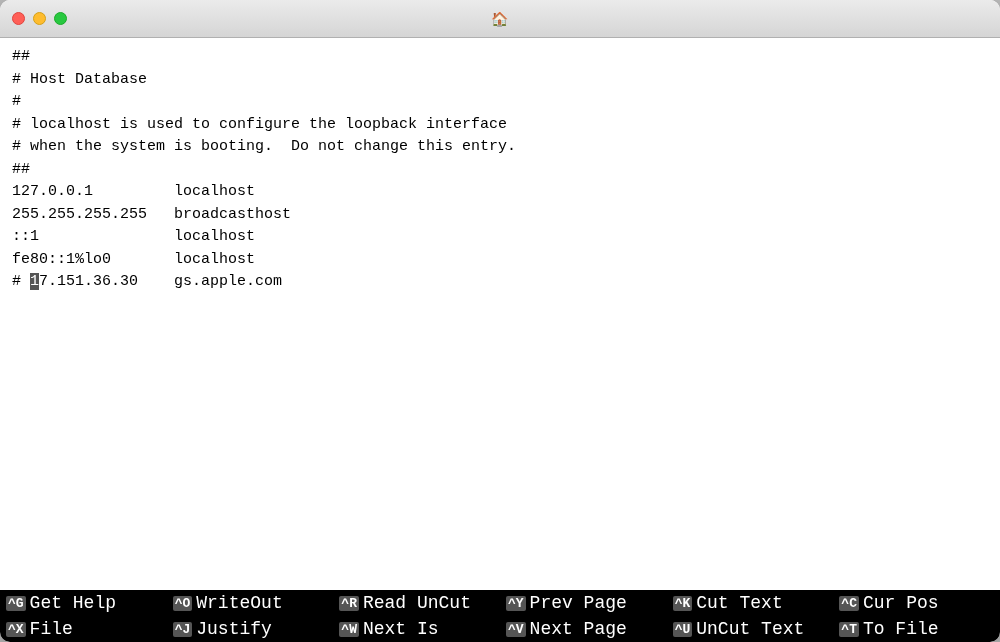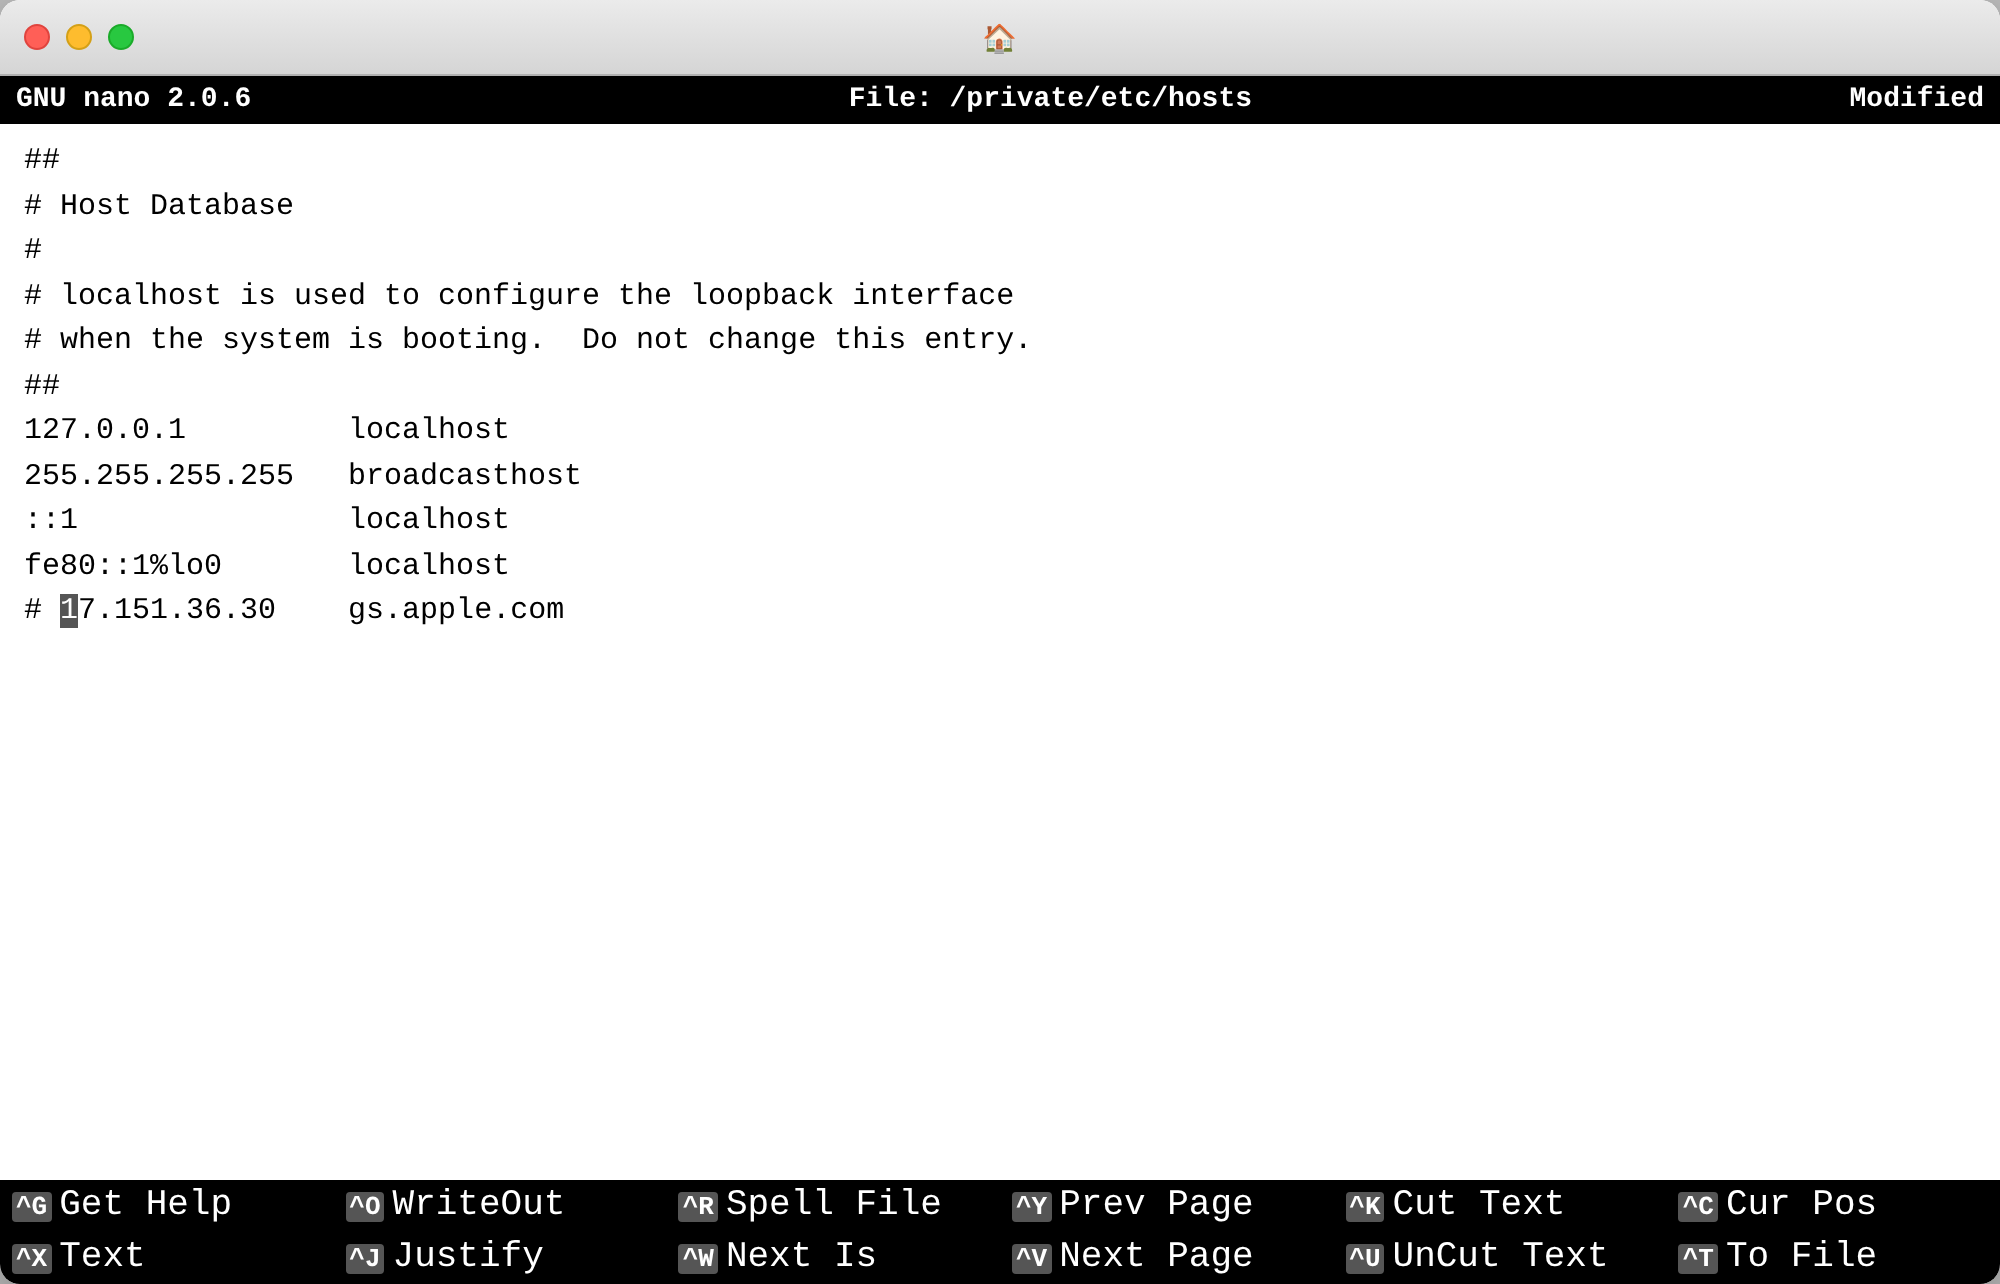--- a/index.html
+++ b/index.html
@@ -176,25 +176,20 @@
       <div class="traffic-light tl-minimize"></div>
       <div class="traffic-light tl-maximize"></div>
     </div>
     <div class="title-bar-text">
       <span class="house-icon">🏠</span>
     </div>
   </div>
 
   <div class="nano-container">
 
-    <div class="nano-header">
-      <span class="nano-header-left">GNU nano 2.0.6</span>
-      <span class="nano-header-center">File: /private/etc/hosts</span>
-      <span class="nano-header-right">Modified</span>
-    </div>
 
     <div class="nano-content">
       <pre>##
 # Host Database
 #
 # localhost is used to configure the loopback interface
 # when the system is booting.  Do not change this entry.
 ##
 127.0.0.1         localhost
 255.255.255.255   broadcasthost
@@ -209,38 +204,38 @@
         <div class="shortcut-item">
           <span class="sc-key">^G</span>
           <span class="shortcut-label">Get Help</span>
         </div>
         <div class="shortcut-item">
           <span class="sc-key">^O</span>
           <span class="shortcut-label">WriteOut</span>
         </div>
         <div class="shortcut-item">
           <span class="sc-key">^R</span>
-          <span class="shortcut-label">Spell File</span>
+          <span class="shortcut-label">Read UnCut</span>
         </div>
         <div class="shortcut-item">
           <span class="sc-key">^Y</span>
           <span class="shortcut-label">Prev Page</span>
         </div>
         <div class="shortcut-item">
           <span class="sc-key">^K</span>
           <span class="shortcut-label">Cut Text</span>
         </div>
         <div class="shortcut-item">
           <span class="sc-key">^C</span>
           <span class="shortcut-label">Cur Pos</span>
         </div>
 
         <div class="shortcut-item">
           <span class="sc-key">^X</span>
-          <span class="shortcut-label">Text</span>
+          <span class="shortcut-label">File</span>
         </div>
         <div class="shortcut-item">
           <span class="sc-key">^J</span>
           <span class="shortcut-label">Justify</span>
         </div>
         <div class="shortcut-item">
           <span class="sc-key">^W</span>
           <span class="shortcut-label">Next Is</span>
         </div>
         <div class="shortcut-item">

